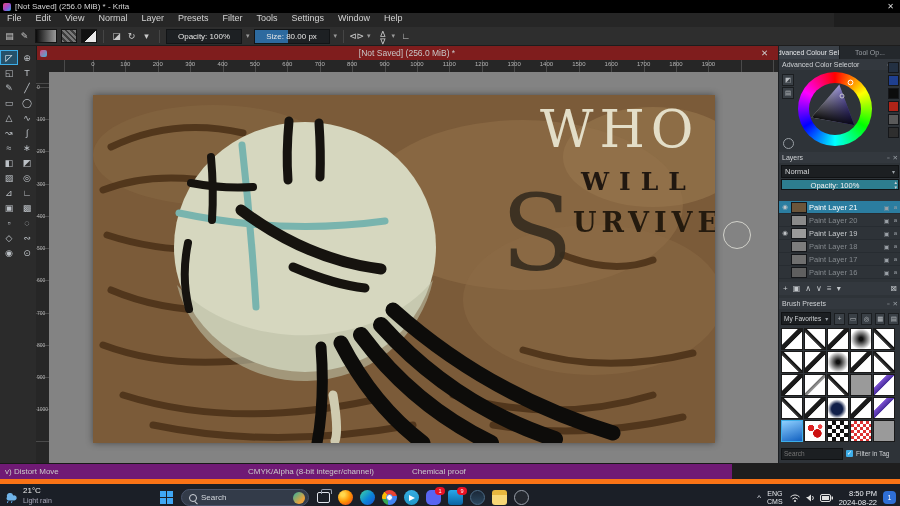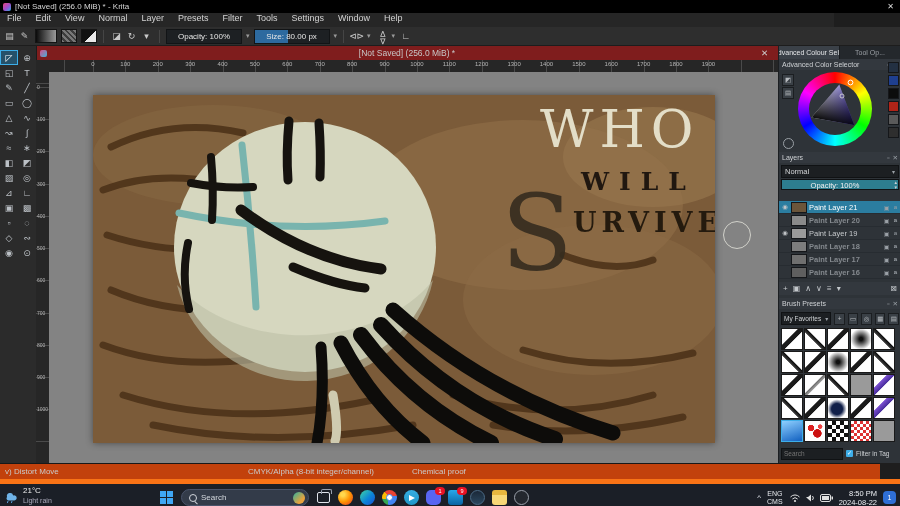--- a/index.html
+++ b/index.html
@@ -76,21 +76,21 @@
   #ly-head{top:106px;}
   #blend-select{position:absolute;left:2px;top:119px;width:110px;height:11px;background:#1c1f22;border:1px solid #101214;display:flex;align-items:center;padding:0 3px;color:#d4d6d8;}
   #blend-select .car{margin-left:auto;font-size:6px;color:#9aa0a6;}
   #ly-opacity{position:absolute;left:2px;top:133px;width:118px;height:11px;background:#1c1f22;border:1px solid #101214;box-sizing:border-box;}
   #ly-opacity .fill{position:absolute;left:0;top:0;bottom:0;width:100%;background:#2d7d8f;}
   #ly-opacity span{position:absolute;left:0;right:10px;text-align:center;top:1px;color:#f0f0f0;font-size:7.5px;}
   #ly-opacity .spin{position:absolute;right:1px;top:0;font-size:5px;line-height:5px;color:#cfd2d5;}
   #layer-list{position:absolute;left:0;top:147px;width:122px;height:87px;overflow:hidden;}
   .layer-row{height:12px;display:flex;align-items:center;gap:2px;padding:0 2px;border-bottom:1px solid #272c31;color:#c6c9cc;}
   .layer-row.selected{background:#2b7da0;color:#fff;margin-top:8px;}
-  .layer-row.dim{color:#84898e;font-weight:bold;}
+  .layer-row.dim{color:#84898e;}
   .eye{width:8px;font-size:6.5px;text-align:center;color:#c0c3c6;}
   .thumb{width:14px;height:9px;border:1px solid #15171a;flex:none;}
   .lname{flex:1;font-size:7.5px;white-space:nowrap;overflow:hidden;}
   .licons{display:flex;gap:2px;font-size:6px;color:#9aa0a6;}
   .licons div{width:7px;text-align:center;}
   #ly-toolbar{position:absolute;left:0;top:236px;width:122px;height:13px;display:flex;align-items:center;gap:5px;padding:0 4px;box-sizing:border-box;background:#33383e;color:#c4c8cc;font-size:8px;}
   #ly-toolbar .del{margin-left:auto;}
 
   #bp-head{top:252px;}
   #bp-controls{position:absolute;left:0;top:266px;width:122px;height:13px;display:flex;align-items:center;gap:3px;padding:0 2px;box-sizing:border-box;}
@@ -109,21 +109,21 @@
   .bp.blue-selected{background:linear-gradient(160deg,#8fd0ff,#1160c0);border:1.5px solid #3daee9;}
   .bp.red-dots{background-image:radial-gradient(circle at 30% 35%,#d22 3px,transparent 3.5px),radial-gradient(circle at 62% 62%,#c11 4px,transparent 4.5px),radial-gradient(circle at 76% 28%,#e44 2px,transparent 2.5px);}
   .bp.checker{background:repeating-conic-gradient(#111 0% 25%,#fff 0% 50%) 0 0/8px 8px;}
   .bp.red-checker{background:repeating-conic-gradient(#d33 0% 25%,#fff 0% 50%) 0 0/6px 6px;}
   #bp-footer{position:absolute;left:0;top:400px;width:122px;height:15px;display:flex;align-items:center;gap:3px;padding:0 2px;box-sizing:border-box;}
   #bp-search{width:56px;height:10px;background:#1c1f22;border:1px solid #101214;color:#b8bcc0;font-size:6.5px;padding:0 2px;font-family:"Liberation Sans",sans-serif;}
   #bp-check{width:7px;height:7px;background:#3daee9;border-radius:1px;color:#fff;font-size:6px;line-height:7px;text-align:center;}
   #bp-check-label{font-size:6.5px;color:#cfd2d5;white-space:nowrap;}
 
   
-  #statusbar{position:absolute;left:0;top:463px;width:880px;height:16px;background:#c2410c;border-top:1px solid #181818;font-size:8px;color:#c9c9c9;}
+  #statusbar{position:absolute;left:0;top:463px;width:732px;height:16px;background:#701a75;border-top:1px solid #181818;font-size:8px;color:#c9c9c9;}
   #sb-left{position:absolute;left:5px;top:3px;}
   #sb-colorspace{position:absolute;left:248px;top:3px;}
   #sb-proof{position:absolute;left:412px;top:3px;}
   #sb-right{position:absolute;right:8px;top:0;height:16px;display:flex;align-items:center;gap:8px;}
   #sb-dims{background:#43484e;border-radius:2px;padding:1px 4px;color:#e2e2e2;}
   #sb-angle{display:flex;gap:2px;align-items:center;}
   #sb-zoom-slider{width:68px;height:2px;background:#555;position:relative;}
   #sb-zoom-slider .knob{position:absolute;left:69%;top:-2.5px;width:7px;height:7px;border-radius:50%;background:#cfcfcf;}
 
   

